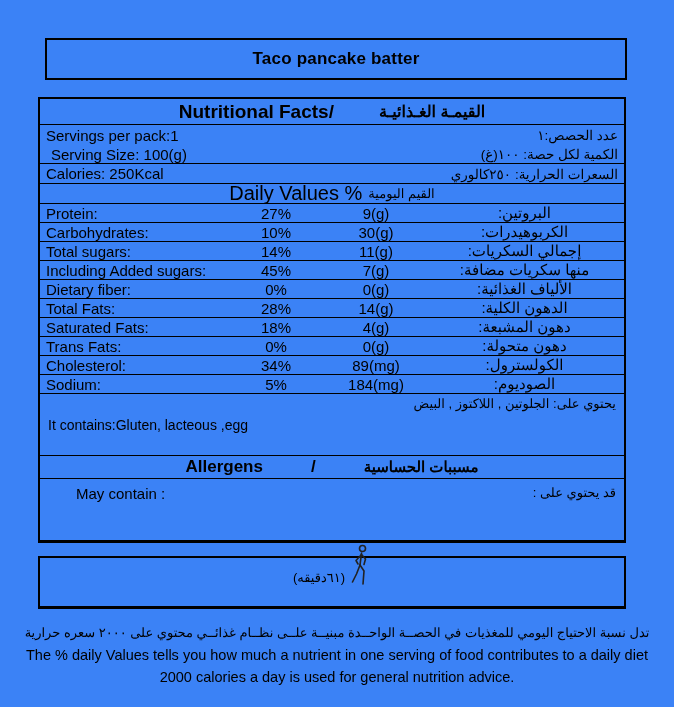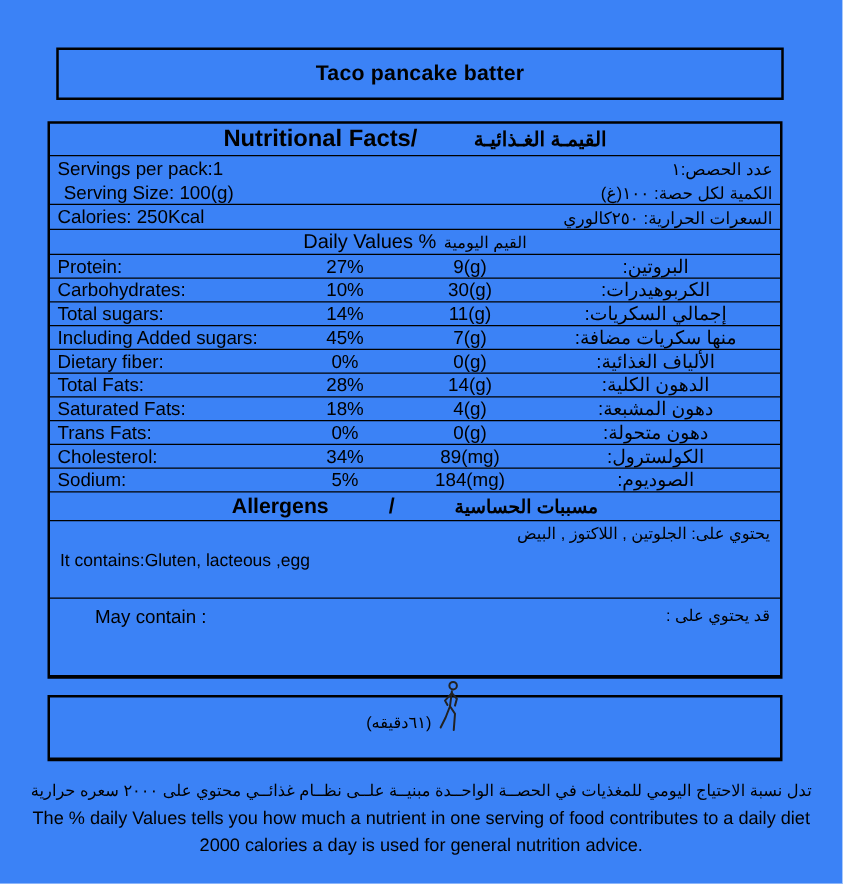--- a/index.html
+++ b/index.html
@@ -56,21 +56,21 @@
     display: grid; grid-template-columns: 1fr 1fr;
     align-items: center; padding: 0 6px;
   }
   .calories-row .col-en { font-size: 15px; }
   .calories-row .col-ar { text-align: right; direction: rtl; font-size: 13.5px; }
 
   .dv-row {
     height: 20px;
     display: flex; align-items: center; justify-content: center; gap: 6px;
   }
-  .dv-row .dv-en { font-size: 16px; }
+  .dv-row .dv-en { font-size: 20px; }
   .dv-row .dv-ar { font-size: 13px; }
 
   .nutrient-row {
     height: 19px;
     display: grid;
     grid-template-columns: 185px 90px 110px 1fr;
     align-items: center;
     padding: 0 6px;
     font-size: 15px;
   }
@@ -213,29 +213,29 @@
       <span class="n-val">89(mg)</span>
       <span class="n-ar ar">الكولسترول:</span>
     </div>
     <div class="row nutrient-row">
       <span class="n-label">Sodium:</span>
       <span class="n-pct">5%</span>
       <span class="n-val">184(mg)</span>
       <span class="n-ar ar">الصوديوم:</span>
     </div>
 
+    <div class="row contains-block">
+      <div class="contains-ar ar">يحتوي على:  الجلوتين , اللاكتوز , البيض</div>
+      <div class="contains-en">It contains:Gluten, lacteous ,egg</div>
+    </div>
+
     <div class="row allergens-row">
       <span class="al-en">Allergens</span>
       <span class="al-sep">/</span>
       <span class="al-ar ar" dir="rtl">مسببات الحساسية</span>
-    </div>
-
-    <div class="row contains-block">
-      <div class="contains-ar ar">يحتوي على:  الجلوتين , اللاكتوز , البيض</div>
-      <div class="contains-en">It contains:Gluten, lacteous ,egg</div>
     </div>
 
     <div class="row may-contain-block">
       <div class="mc-en">May contain  :</div>
       <div class="mc-ar ar">قد يحتوي على :</div>
     </div>
 
   </div>
 
   <div class="activity-box">

